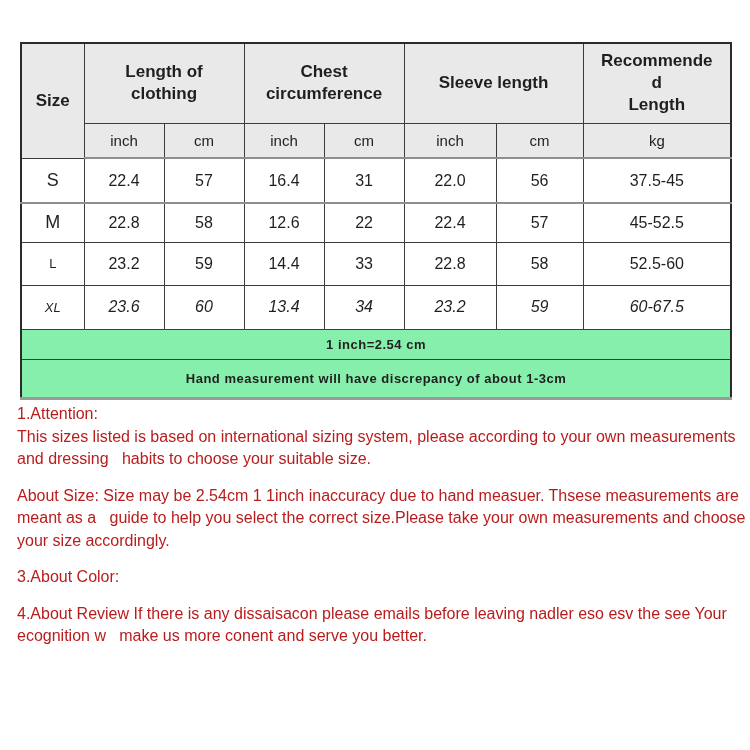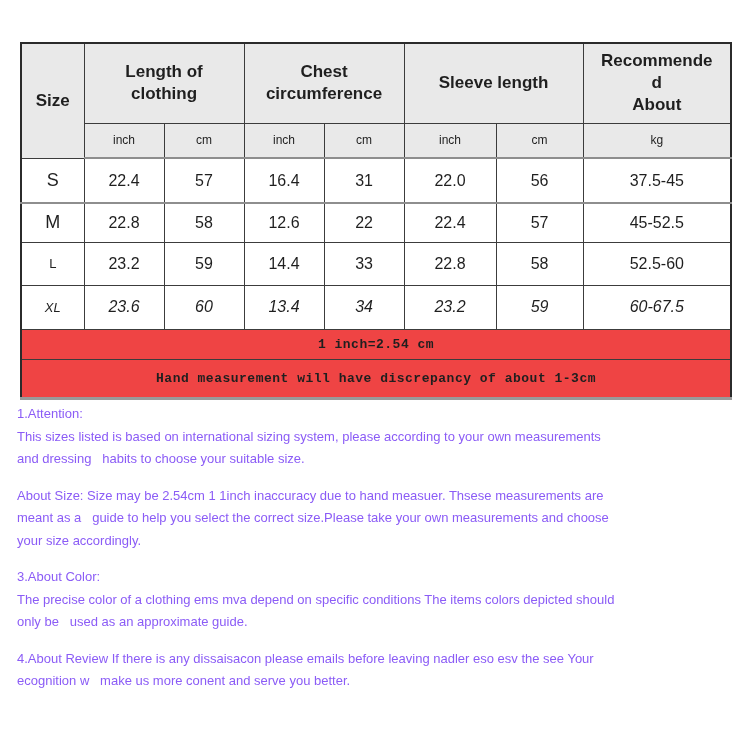--- a/index.html
+++ b/index.html
@@ -52,51 +52,51 @@
     font-weight: bold;
     white-space: pre-line;
     line-height: 1.3;
   }
   th.size-head {
     font-size: 17px;
     font-weight: bold;
     border-bottom: 2px solid #8e8e8e;
   }
   tr.units-row th {
-    font-size: 12px;
+    font-size: 15px;
     font-weight: normal;
     border-bottom: 2px solid #8e8e8e;
   }
   tbody td {
     font-size: 16px;
     background: #ffffff;
   }
   tr.row-s td { border-bottom: 2px solid #8e8e8e; }
   td.size-cell { font-size: 18px; }
   tr.row-l td.size-cell, tr.row-xl td.size-cell { font-size: 13px; }
 
   td.note-cell {
-    font-family: Liberation Mono, monospace;
+    font-family: Liberation Sans, sans-serif;
     font-weight: bold;
     font-size: 13px;
     letter-spacing: 0.5px;
-    background: #ef4444;
+    background: #86efac;
   }
 
   .text-block {
     position: absolute;
     left: 17px;
     top: 403px;
     width: 733px;
   }
   .section { margin: 0 0 14px 0; }
   .section-heading, .section-body {
-    font-size: 13px;
+    font-size: 16px;
     line-height: 22.5px;
-    color: #8b5cf6;
+    color: #b91c1c;
     white-space: pre;
   }
 </style>
 </head>
 <body>
 
 <div class="page">
 
   <table class="size-chart">
     <colgroup>
@@ -112,21 +112,21 @@
     <thead>
       <tr class="group-row">
         <th rowspan="2" class="size-head">Size</th>
         <th colspan="2">Length of
 clothing</th>
         <th colspan="2">Chest
 circumference</th>
         <th colspan="2">Sleeve length</th>
         <th>Recommende
 d
-About</th>
+Length</th>
       </tr>
       <tr class="units-row">
         <th>inch</th>
         <th>cm</th>
         <th>inch</th>
         <th>cm</th>
         <th>inch</th>
         <th>cm</th>
         <th>kg</th>
       </tr>
@@ -187,22 +187,20 @@
       <div class="section-body">This sizes listed is based on international sizing system, please according to your own measurements
 and dressing   habits to choose your suitable size.</div>
     </div>
     <div class="section">
       <div class="section-body">About Size: Size may be 2.54cm 1 1inch inaccuracy due to hand measuer. Thsese measurements are
 meant as a   guide to help you select the correct size.Please take your own measurements and choose
 your size accordingly.</div>
     </div>
     <div class="section">
       <div class="section-heading">3.About Color:</div>
-      <div class="section-body">The precise color of a clothing ems mva depend on specific conditions The items colors depicted should
-only be   used as an approximate guide.</div>
     </div>
     <div class="section">
       <div class="section-heading"></div>
       <div class="section-body">4.About Review If there is any dissaisacon please emails before leaving nadler eso esv the see Your
 ecognition w   make us more conent and serve you better.</div>
     </div>
   </div>
 
 </div>
 

